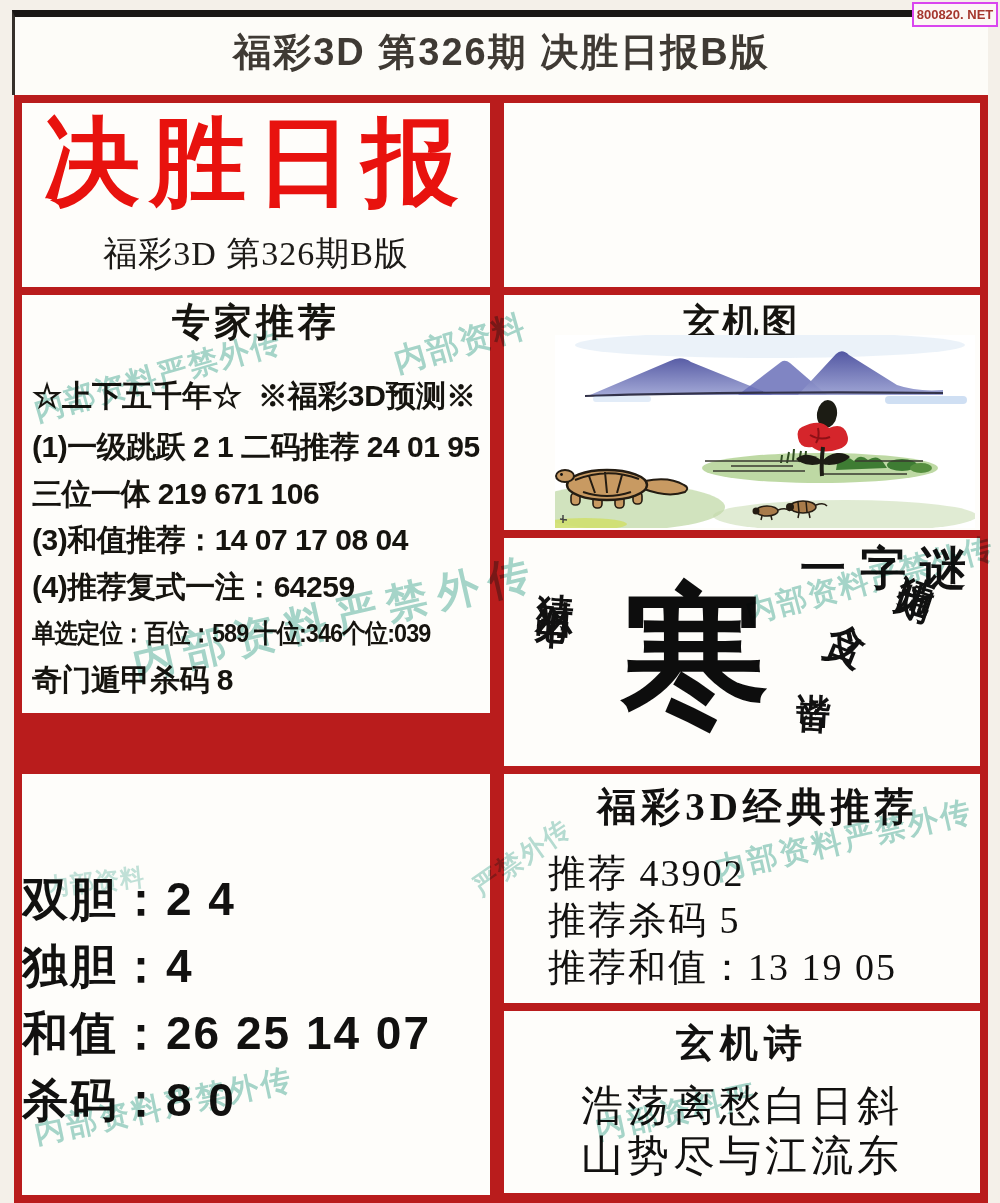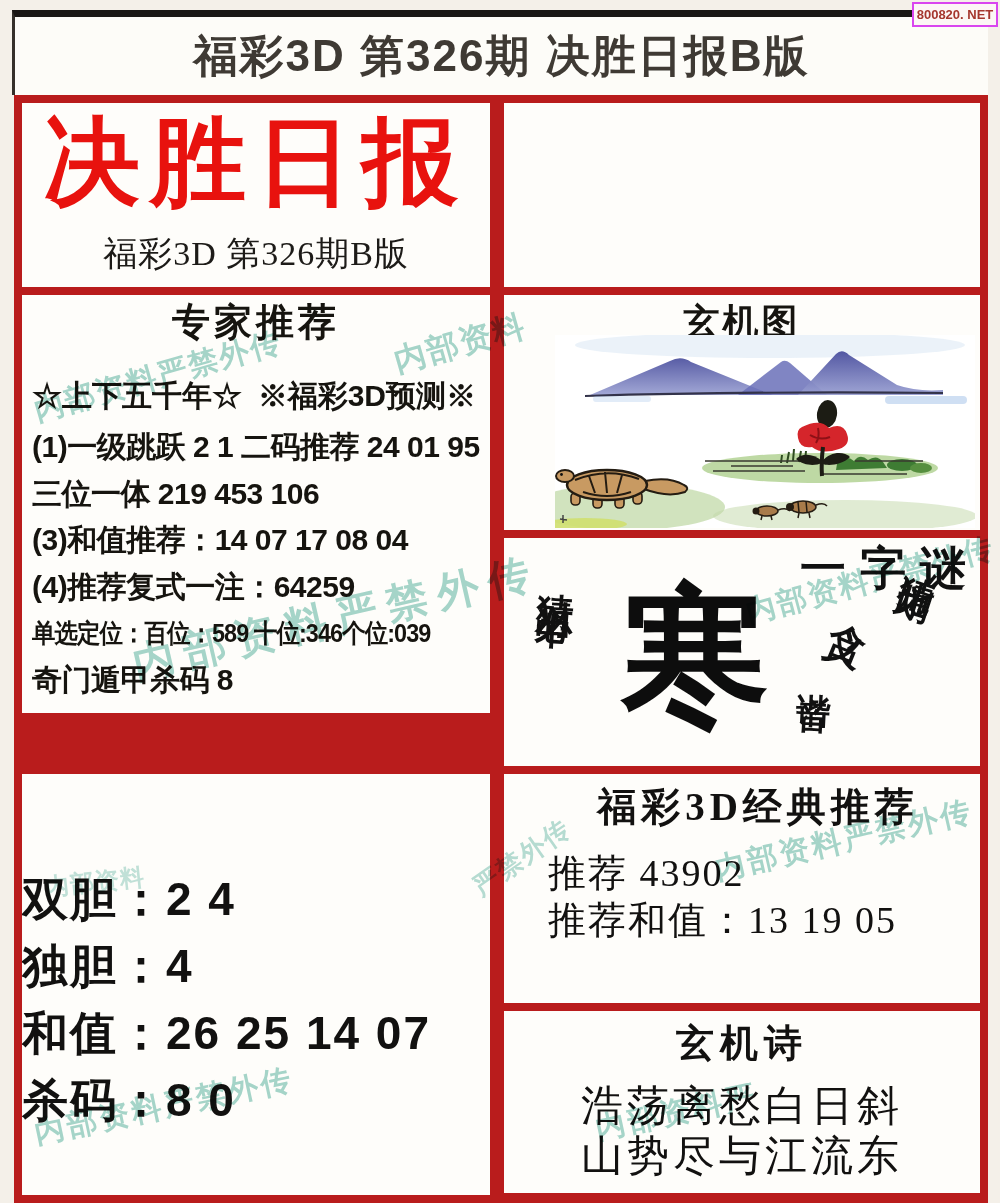--- a/index.html
+++ b/index.html
@@ -2,21 +2,21 @@
 <html><head>
 <meta charset="utf-8">
 <style>
   html,body{margin:0;padding:0;}
   body{width:1000px;height:1203px;background:#f4f0e9;font-family:"Liberation Sans",sans-serif;position:relative;overflow:hidden;}
   .page{position:absolute;inset:0;}
 
   
   .top-band{position:absolute;left:12px;top:10px;width:976px;height:85px;background:#fdfcf8;
     border-top:7px solid #1a1715;border-left:3px solid #35302b;box-sizing:border-box;}
-  .top-title{margin-top:10px;text-align:center;font-size:44px;font-weight:800;color:#3f3a34;letter-spacing:2px;}
+  .top-title{margin-top:10px;text-align:center;font-size:38px;font-weight:800;color:#3f3a34;letter-spacing:2px;}
   .net-badge{position:absolute;right:2px;top:2px;width:82px;height:21px;background:#fcf7f5;
     border:2px solid #d946ef;color:#a5372e;font-size:13px;font-weight:bold;line-height:21px;text-align:center;z-index:20;}
 
   
   .board{position:absolute;left:14px;top:95px;width:974px;height:1108px;background:#b91c1c;}
   .cell{position:absolute;background:#fefdfa;box-sizing:border-box;overflow:hidden;}
   .c-logo{left:8px;top:8px;width:468px;height:184px;}
   .c-empty{left:490px;top:8px;width:476px;height:184px;}
   .c-expert{left:8px;top:200px;width:468px;height:418px;}
   .c-mystery{left:490px;top:200px;width:476px;height:235px;}
@@ -104,21 +104,21 @@
     <div class="cell c-empty"></div>
 
     <div class="cell c-expert">
       <div class="x-title">专家推荐</div>
       <div class="x-stars">
         <span>☆上下五千年☆</span>
         <span>※福彩3D预测※</span>
       </div>
       <div class="x-lines">
         <div class="x-line">(1)一级跳跃 2 1 二码推荐 24 01 95</div>
-        <div class="x-line">三位一体 219 453 106</div>
+        <div class="x-line">三位一体 219 671 106</div>
         <div class="x-line">(3)和值推荐：14 07 17 08 04</div>
         <div class="x-line">(4)推荐复式一注：64259</div>
         <div class="x-line tight">单选定位：百位：589 十位:346个位:039</div>
         <div class="x-line">奇门遁甲杀码 8</div>
       </div>
     </div>
 
     <div class="cell c-mystery">
       <div class="m-title">玄机图</div>
       <svg class="m-paint" viewBox="0 0 420 193">
@@ -193,20 +193,21 @@
         <div class="p-line">独胆：4</div>
         <div class="p-line">和值：26 25 14 07</div>
         <div class="p-line">杀码：8 0</div>
       </div>
     </div>
 
     <div class="cell c-classic">
       <div class="cl-title">福彩3D经典推荐</div>
       <div class="cl-lines">
         <div class="cl-line">推荐 43902</div>
+        <div class="cl-line">推荐杀码 5</div>
         <div class="cl-line">推荐和值：13 19 05</div>
       </div>
     </div>
 
     <div class="cell c-poem">
       <div class="po-title">玄机诗</div>
       <div class="po-lines">
         <div class="po-line">浩荡离愁白日斜</div>
         <div class="po-line">山势尽与江流东</div>
       </div>

